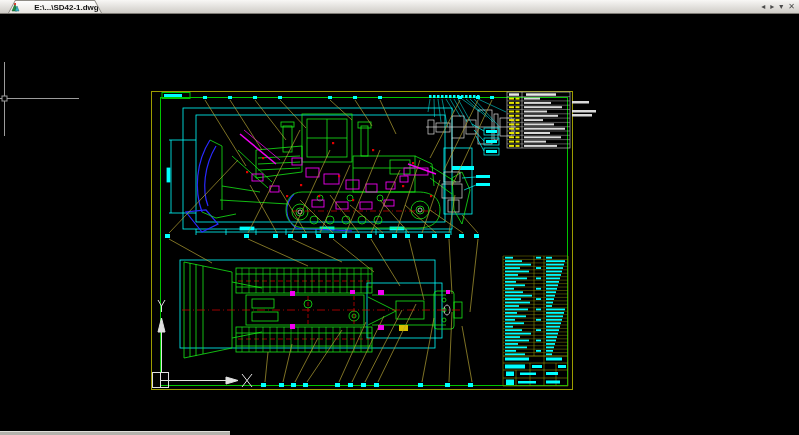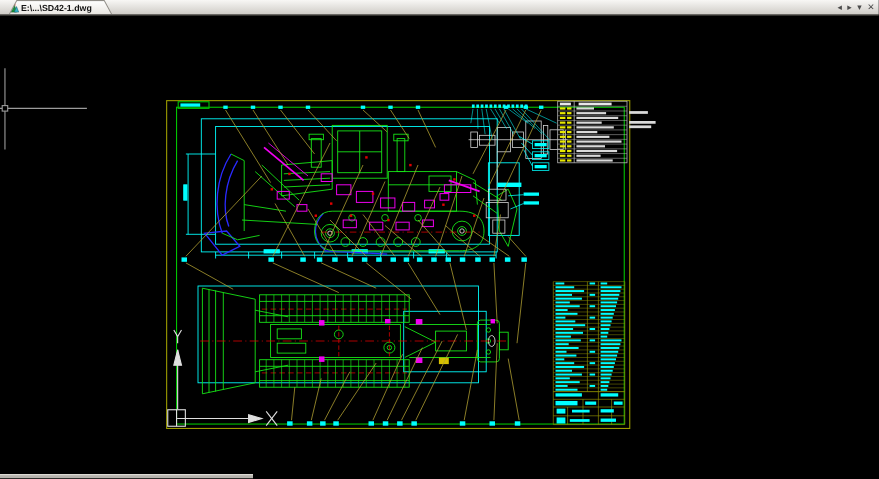--- a/index.html
+++ b/index.html
@@ -6,21 +6,21 @@
   .stage{position:relative;width:799px;height:435px;background:#000;overflow:hidden;
          font-family:"Liberation Sans",sans-serif;}
   
   .titlebar{position:absolute;left:0;top:0;width:799px;height:13px;
             background:linear-gradient(#f8f7f5,#cfccc7);border-bottom:1px solid #7d7a74;z-index:5;}
   .tab-outer{position:absolute;left:8px;top:0px;width:94px;height:13px;
              clip-path:polygon(0 100%,7px 0,87px 0,100% 100%);background:#8f8c86;}
   .tab-inner{position:absolute;left:1px;top:1px;width:92px;height:12px;
              clip-path:polygon(0 100%,6.5px 0,85.5px 0,100% 100%);
              background:linear-gradient(#fefefe,#e9e6e1);
-             display:flex;align-items:center;justify-content:flex-start;gap:1px;}
+             display:flex;align-items:center;justify-content:center;gap:14px;}
   .tab-label{font-size:8px;font-weight:bold;color:#141414;white-space:nowrap;}
   .tab-controls{position:absolute;right:4px;top:1px;height:11px;display:flex;gap:5px;
                 align-items:center;font-size:8px;color:#4a4a4a;}
   .tab-controls span{cursor:default;line-height:11px;}
   
   svg.cad{position:absolute;left:0;top:0;}
   .bottom-strip{position:absolute;left:0;top:431px;width:230px;height:4px;
                 background:#b5b2ac;border-top:1px solid #e2dfda;z-index:4;}
 </style>
 </head>

